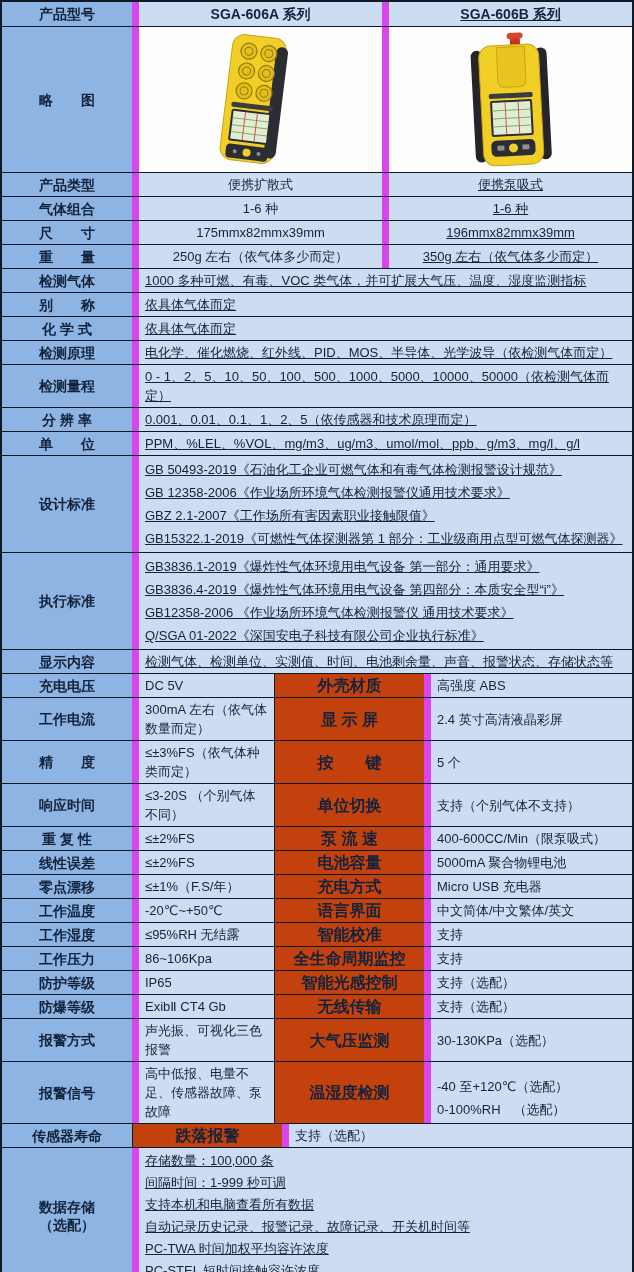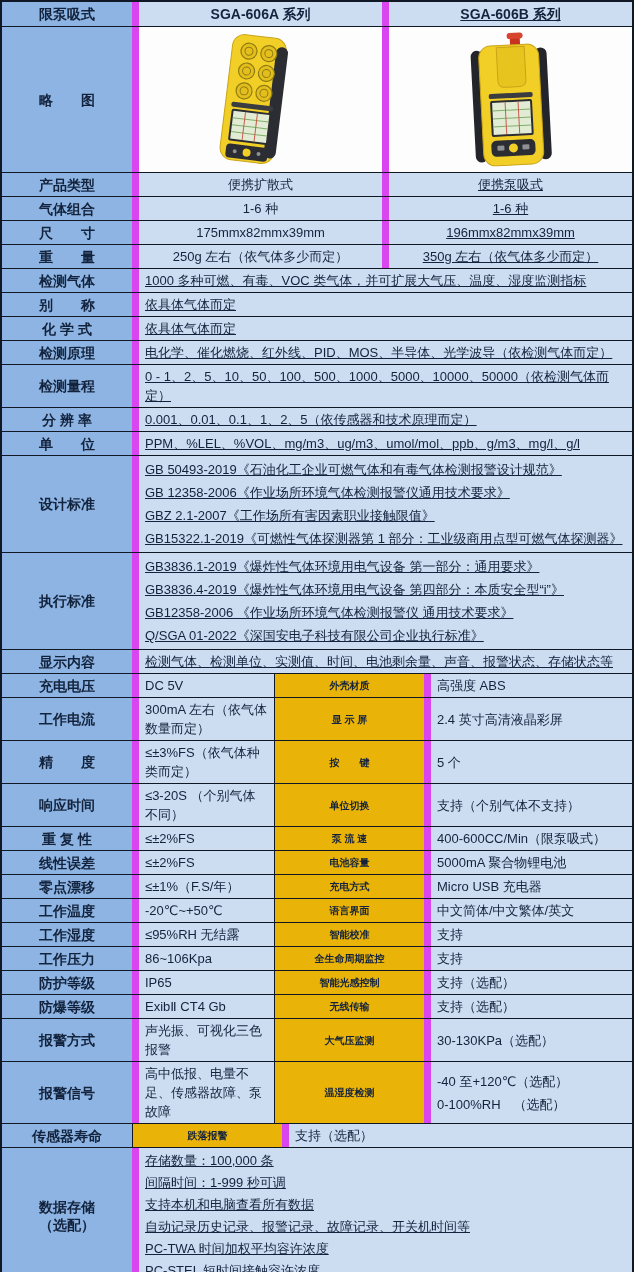--- a/index.html
+++ b/index.html
@@ -11,37 +11,37 @@
   .lab{width:130px;background:#8db4e2;font-weight:bold;justify-content:center;text-align:center;
        font-size:14px;flex-direction:column;line-height:18px;flex-shrink:0;}
   .val{background:#ccddf1;border-left:7px solid #d946ef;padding:2px 6px;font-size:13px;line-height:19px;}
   .ca{width:250px;flex-shrink:0;}
   .cb{flex:1;text-decoration:underline;}
   .c{justify-content:center;text-align:center;}
   .white{background:#fdfdfd;justify-content:center;}
   .hdr .cell{min-height:24px;font-weight:bold;font-size:14px;}
   .sketch .cell{height:145px;}
   .q1{width:142px;flex-shrink:0;}
-  .q2{width:150px;flex-shrink:0;background:#eab308;font-weight:bold;font-size:10px;
+  .q2{width:150px;flex-shrink:0;background:#c2410c;font-weight:bold;font-size:16px;
       justify-content:center;text-align:center;border-left:1px solid #101826;line-height:17px;}
   .q3{flex:1;}
-  .lines{display:flex;flex-direction:column;justify-content:center;align-items:flex-start;}
+  .lines{display:flex;flex-direction:column;justify-content:flex-end;align-items:flex-start;}
   .lines div{line-height:23px;white-space:nowrap;}
   .lines.tight div{line-height:19px;}
   .lines.mid div{line-height:22px;}
   .sub{font-size:14px;}
   svg{display:block;}
 </style>
 </head>
 <body>
 
 <div class="sheet">
 
   <div class="row hdr">
-    <div class="cell lab">限泵吸式</div>
+    <div class="cell lab">产品型号</div>
     <div class="cell val ca c">SGA-606A 系列</div>
     <div class="cell val cb c">SGA-606B 系列</div>
   </div>
 
   <div class="row sketch">
     <div class="cell lab">略　　图</div>
     <div class="cell val ca white">
       <svg width="150" height="138" viewBox="0 0 150 138">
         <g transform="rotate(7 75 70)">
           <rect x="86" y="16" width="9" height="104" rx="4.5" fill="#23252a"></rect>

